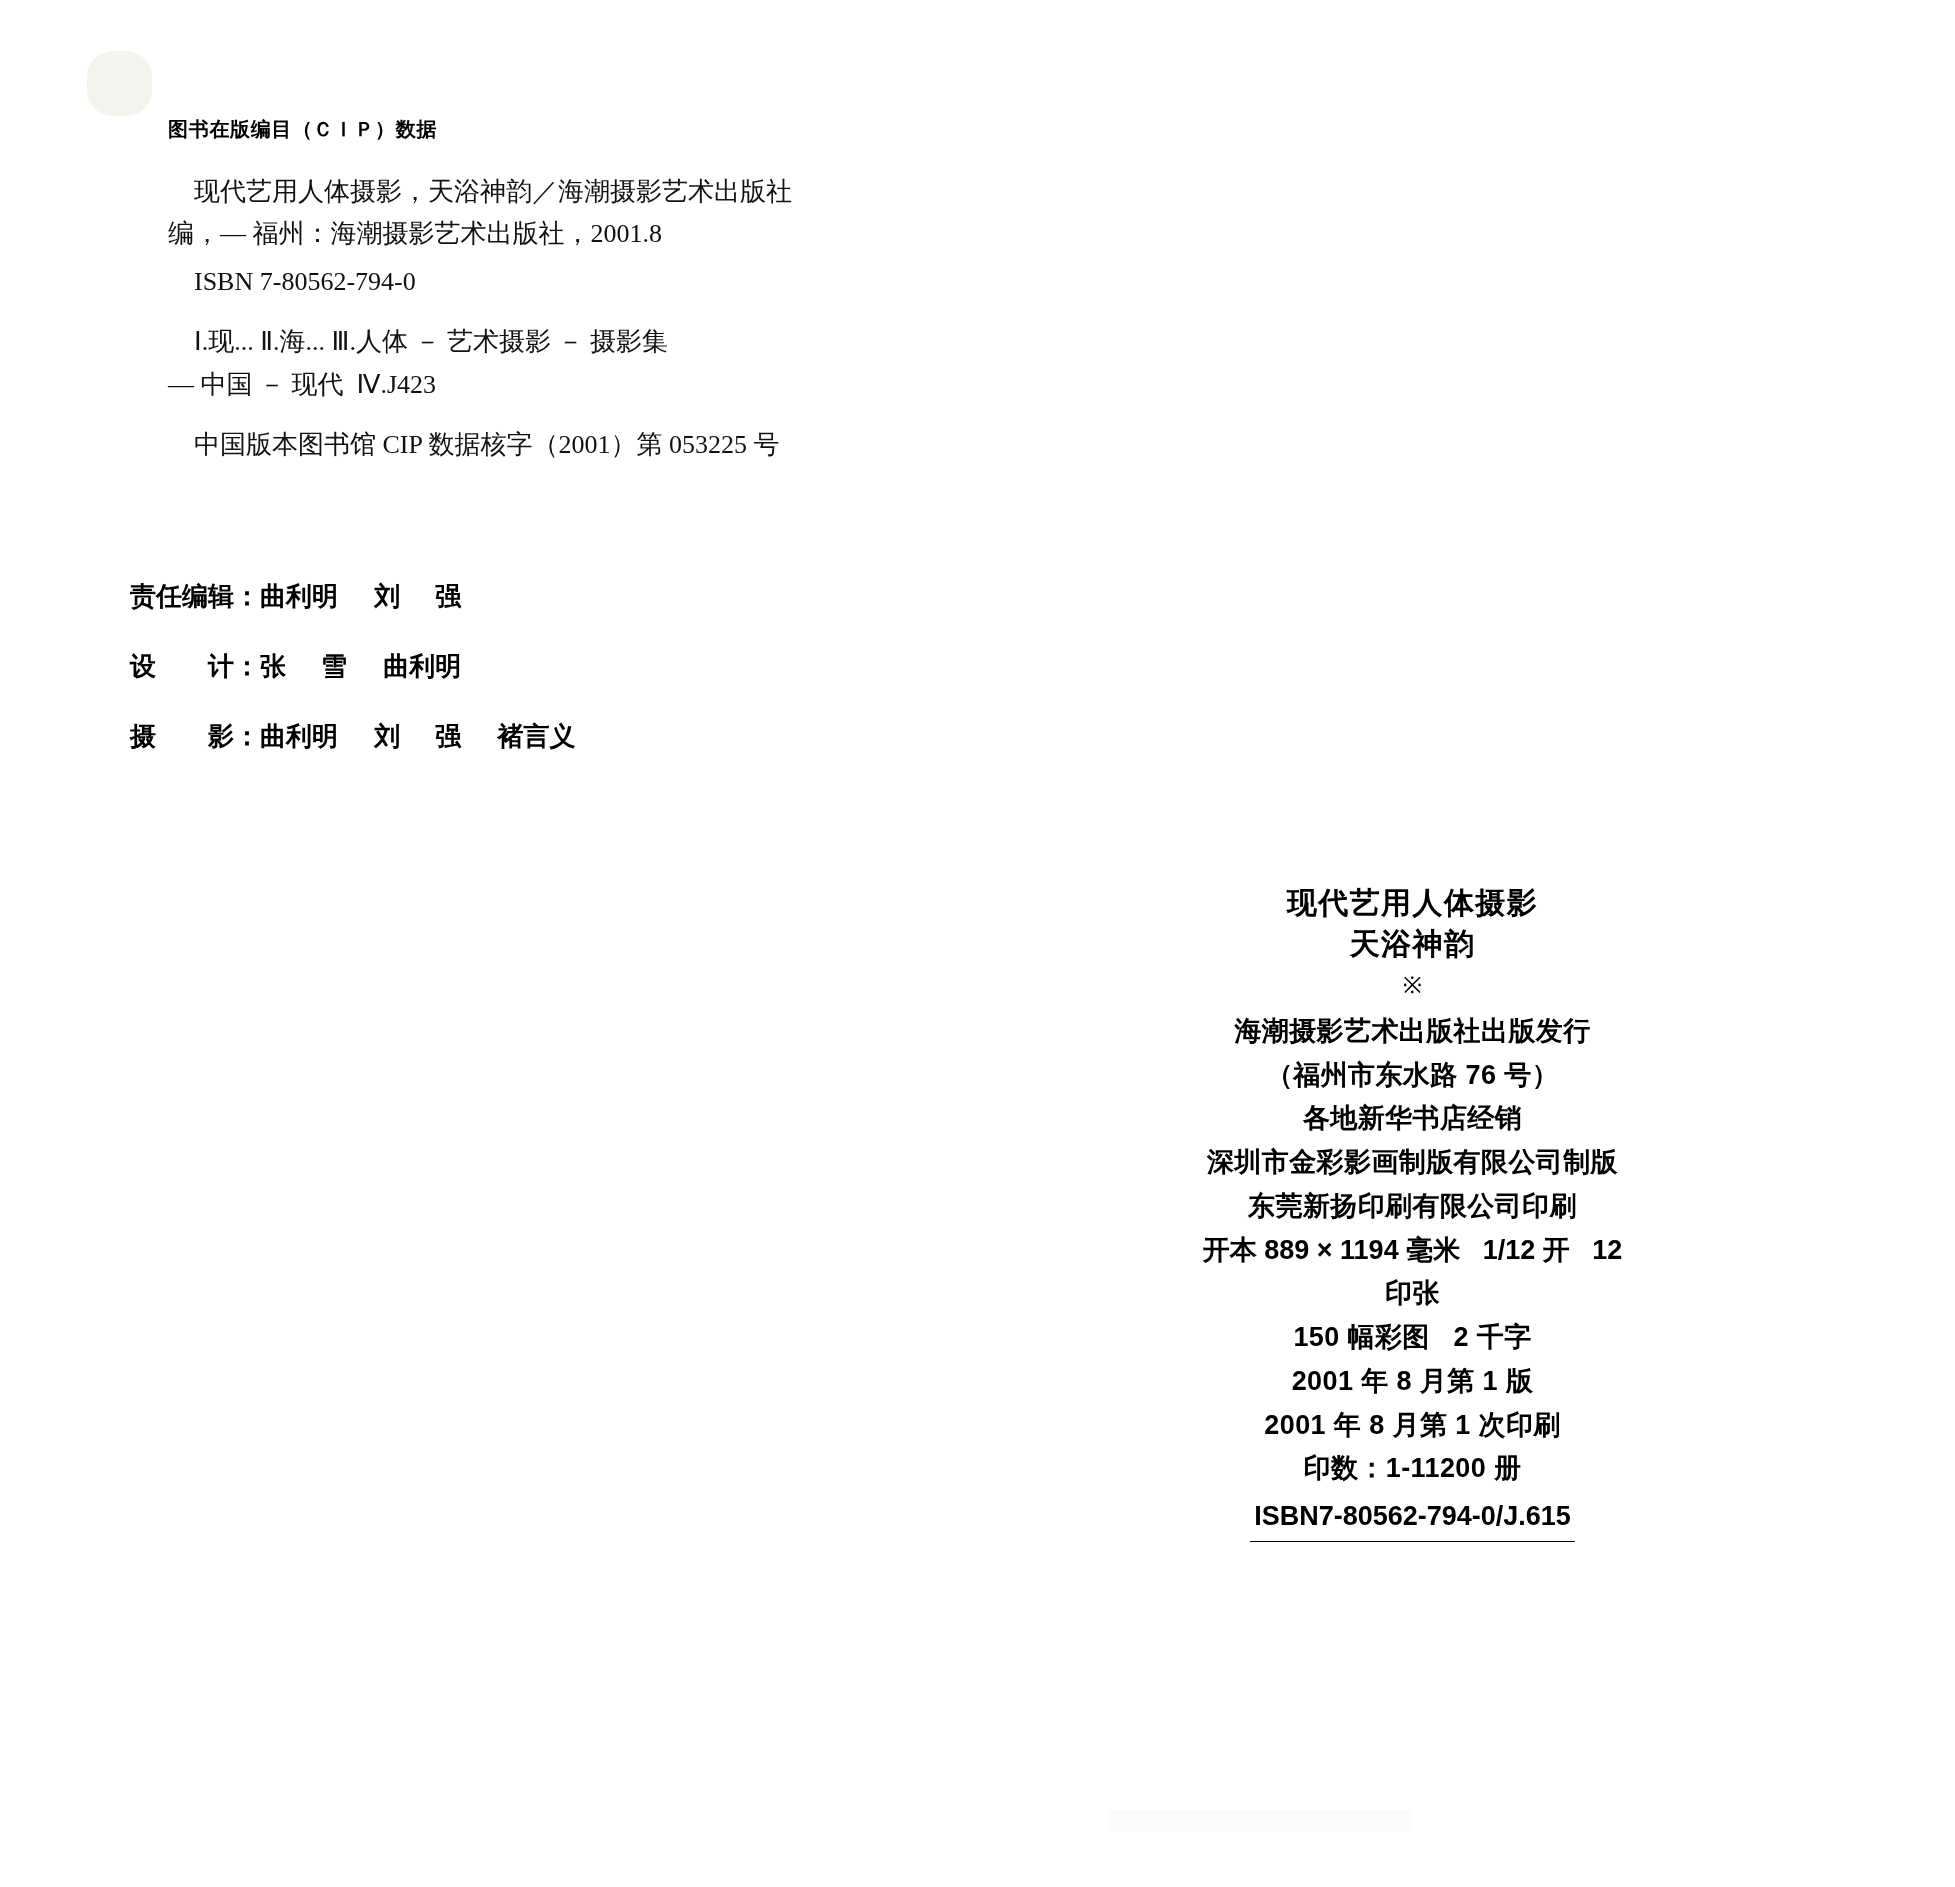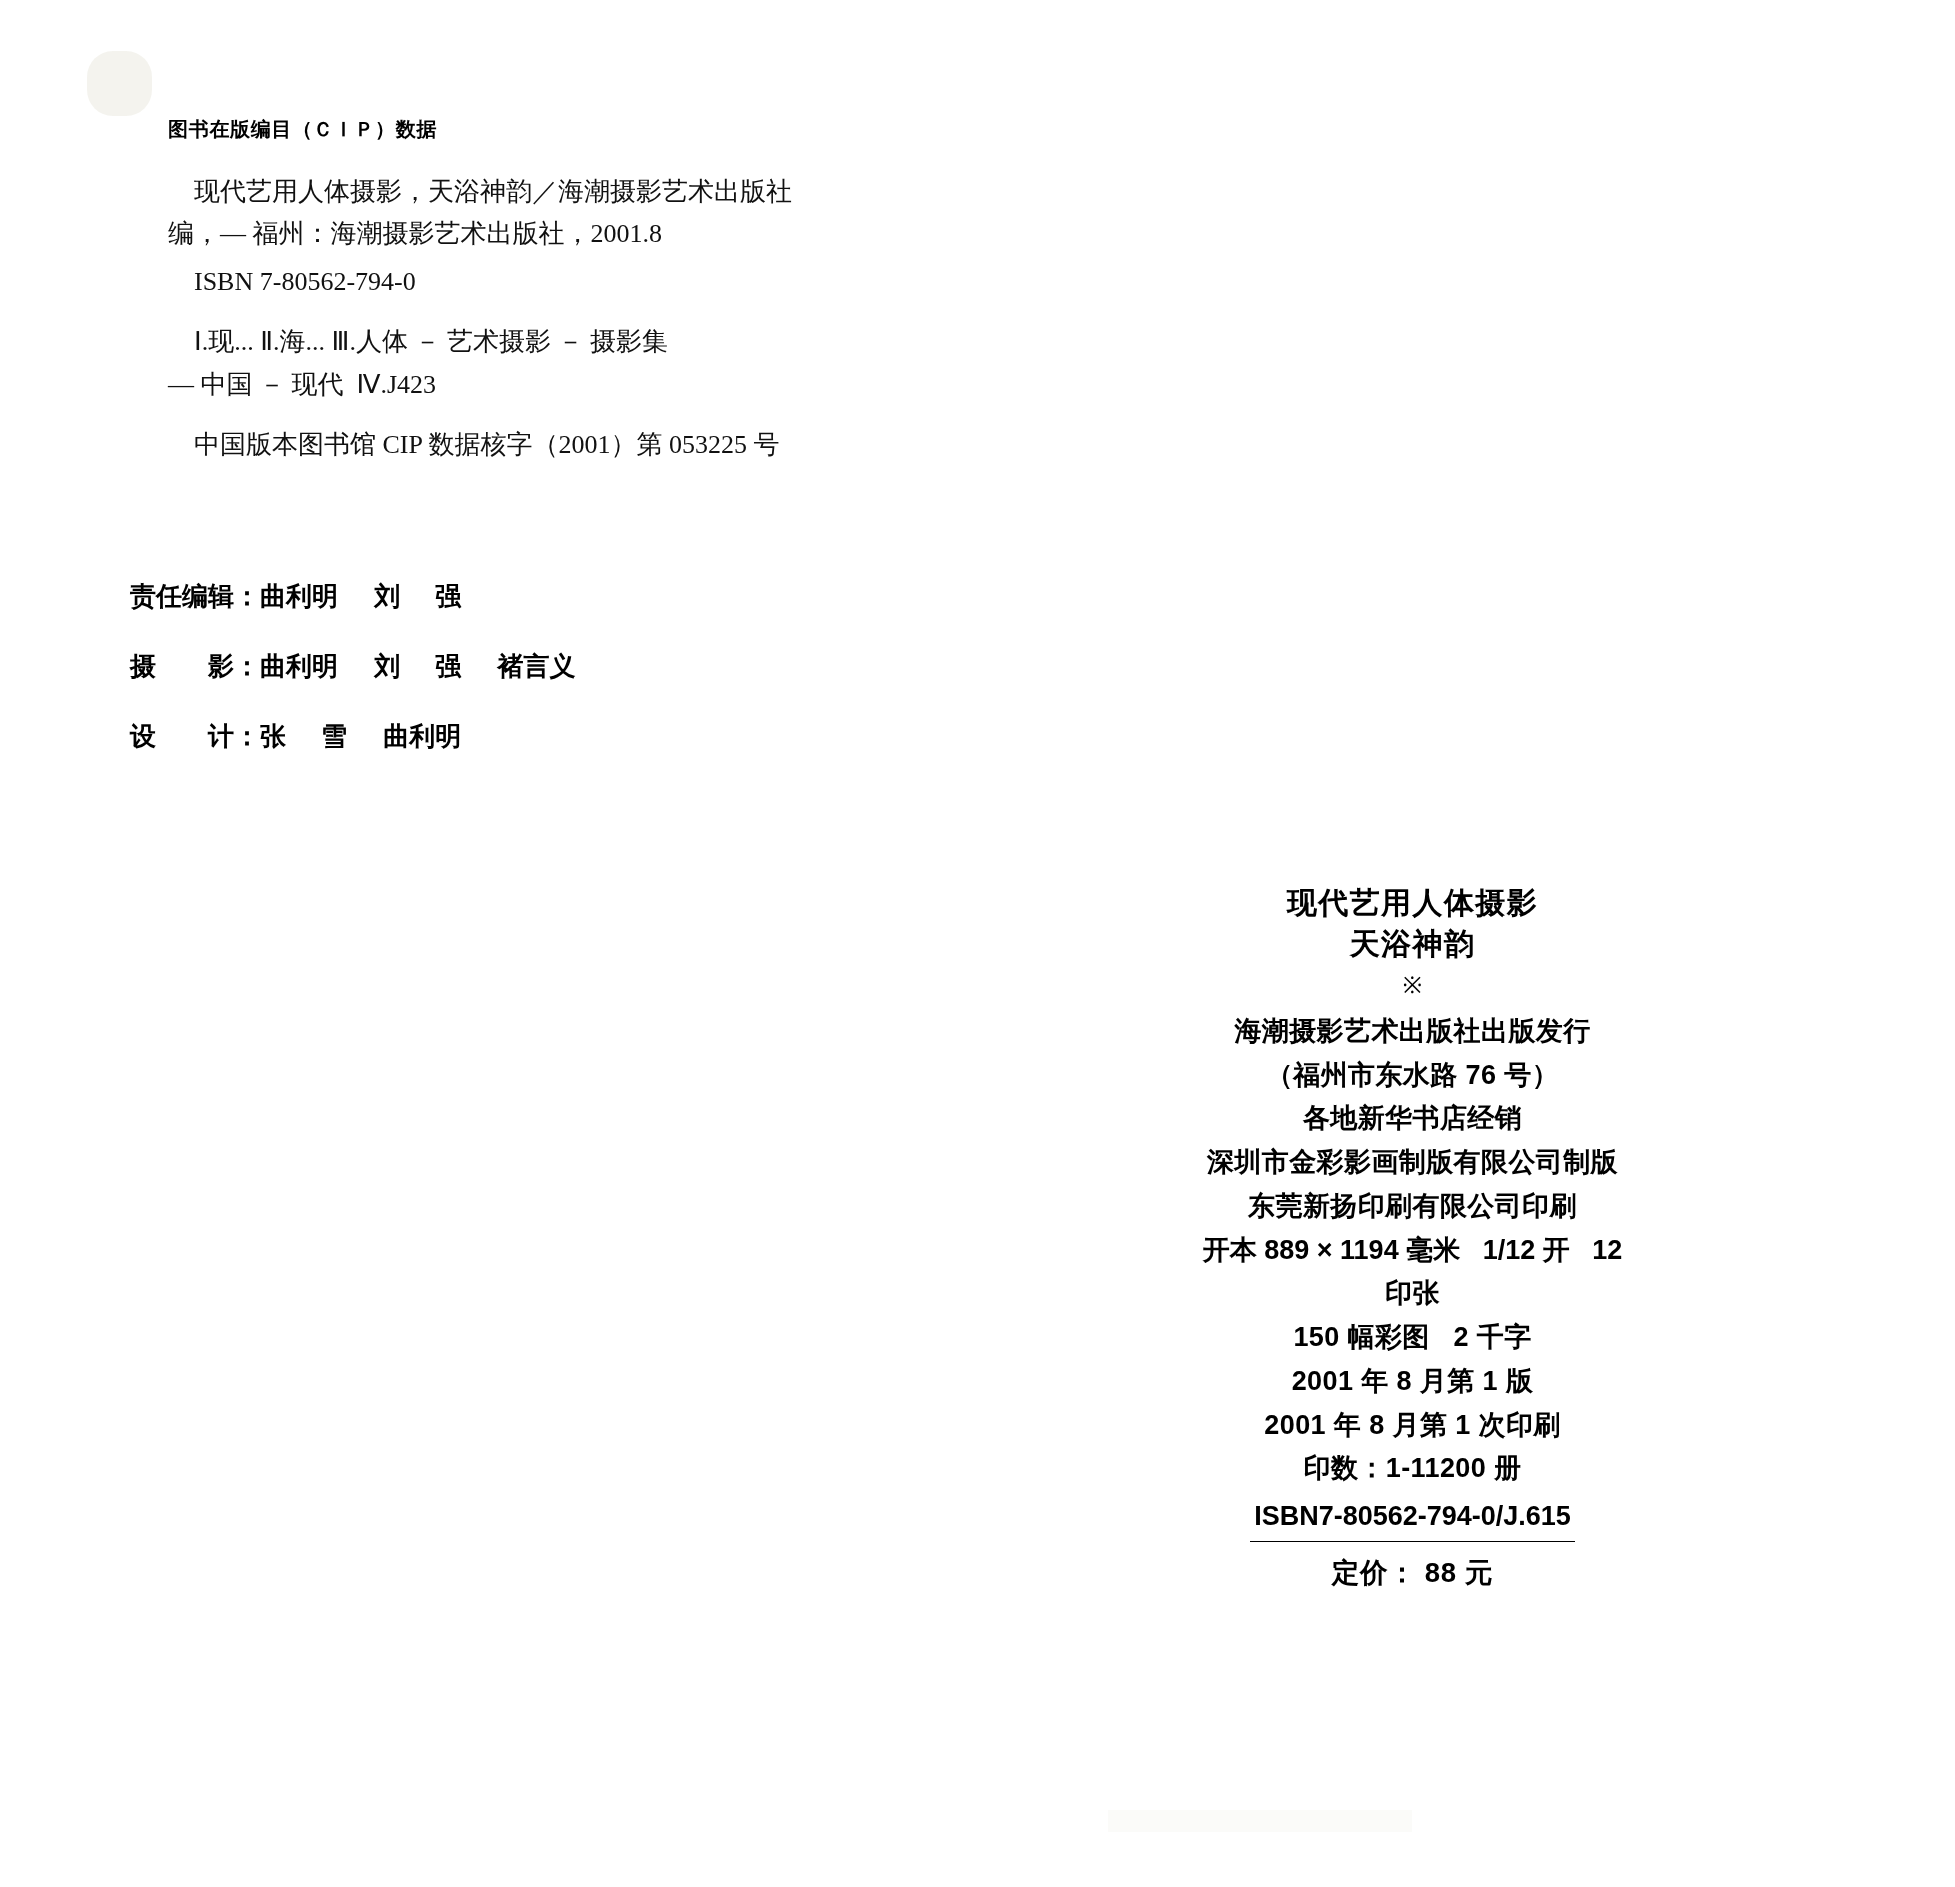--- a/index.html
+++ b/index.html
@@ -164,22 +164,22 @@
 
   <div class="cip-gap-small"></div>
 
   <div class="cip-para">
     <div class="cip-line cip-indent">中国版本图书馆 CIP 数据核字（2001）第 053225 号</div>
   </div>
 </section>
 
 <section class="credits-block">
   <div class="credit-row">责任编辑：曲利明    刘　 强</div>
+  <div class="credit-row">设　　计：张　 雪    曲利明</div>
   <div class="credit-row">摄　　影：曲利明    刘　 强    褚言义</div>
-  <div class="credit-row">设　　计：张　 雪    曲利明</div>
 </section>
 
 <section class="colophon">
   <div class="colophon-title">现代艺用人体摄影</div>
   <div class="colophon-subtitle">天浴神韵</div>
   <div class="colophon-sep">※</div>
 
   <div class="colophon-line">海潮摄影艺术出版社出版发行</div>
   <div class="colophon-line">（福州市东水路 76 号）</div>
   <div class="colophon-line">各地新华书店经销</div>
@@ -189,15 +189,14 @@
   <div class="colophon-line">印张</div>
   <div class="colophon-line">150 幅彩图   2 千字</div>
   <div class="colophon-line">2001 年 8 月第 1 版</div>
   <div class="colophon-line">2001 年 8 月第 1 次印刷</div>
   <div class="colophon-line">印数：1-11200 册</div>
 
   <div>
     <span class="isbn-line">ISBN7-80562-794-0/J.615</span>
   </div>
 
-  <div class="price-line">定价： 88 元</div>
 </section>
 
 
 </body></html>

